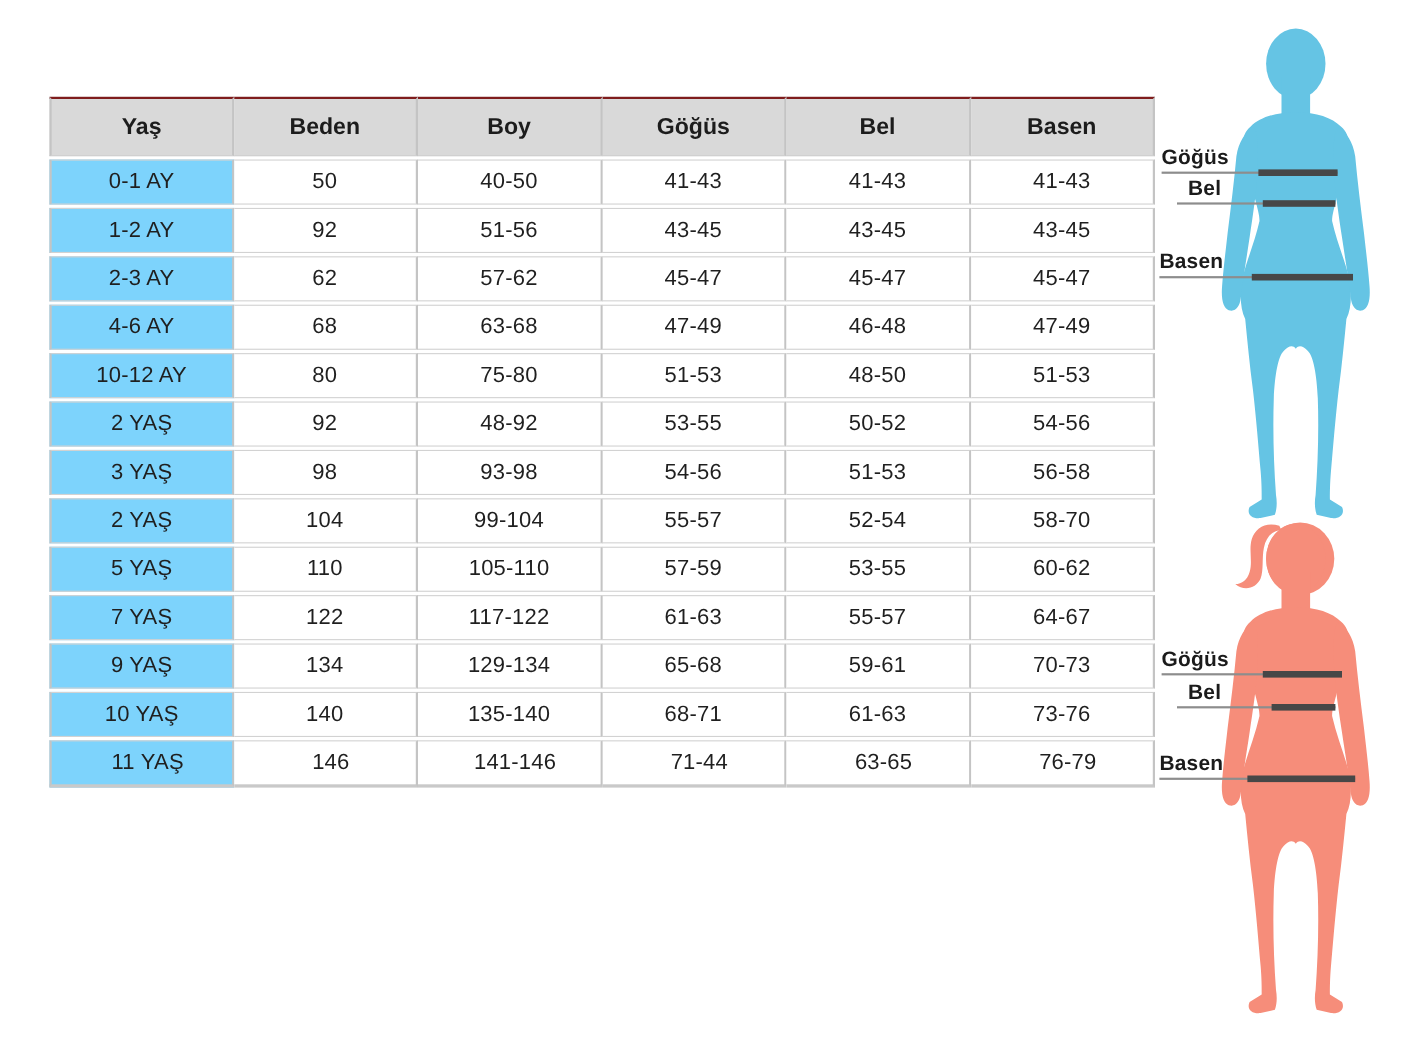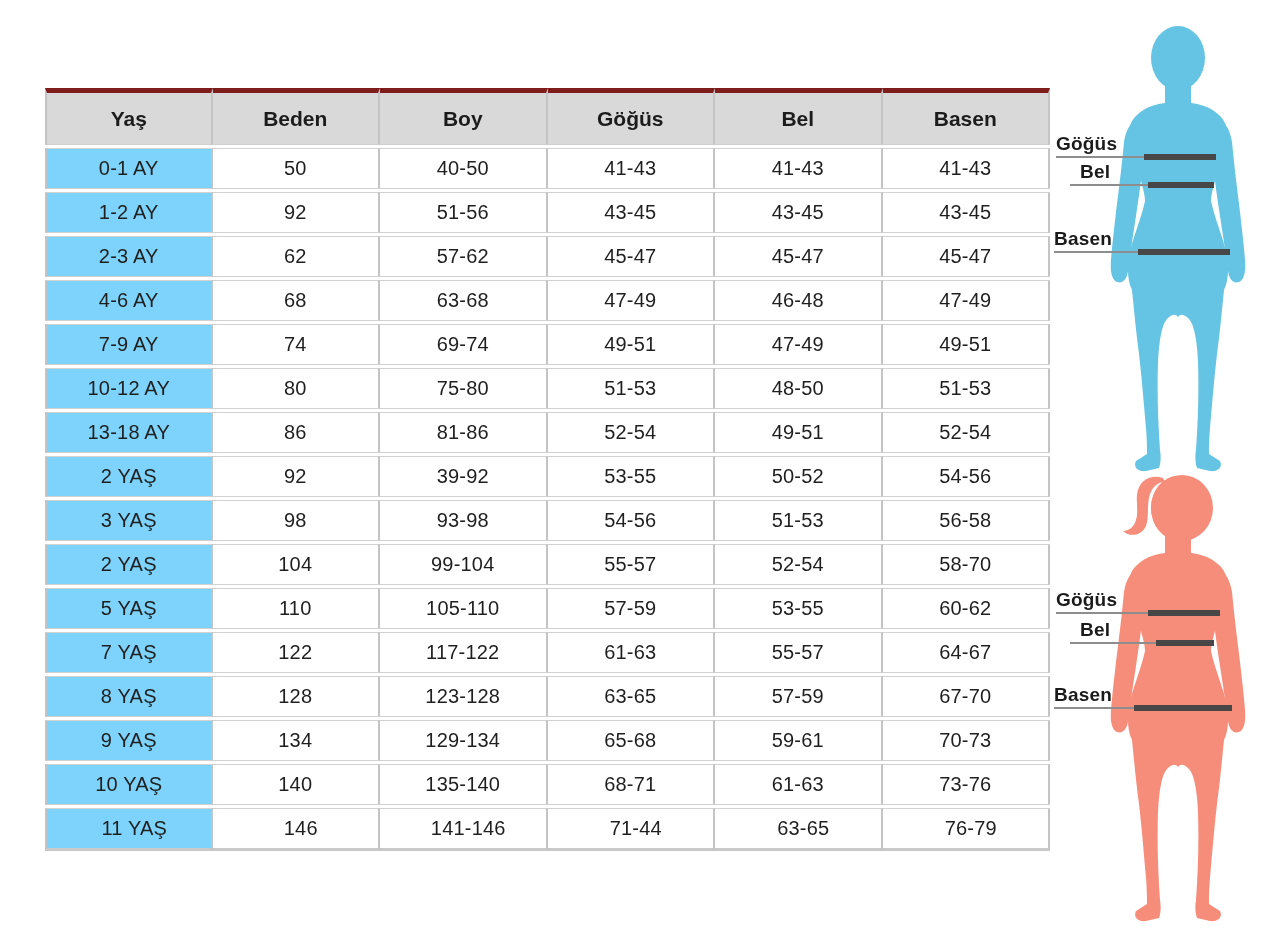--- a/index.html
+++ b/index.html
@@ -9,21 +9,21 @@
   }
 
   
   table.size{
     position:absolute;left:45px;top:85px;width:1005px;
     border-collapse:separate;border-spacing:0 3px;table-layout:fixed;
   }
   table.size th{
     height:49px;background:#d9d9d9;font-size:21px;font-weight:bold;
     text-align:center;vertical-align:middle;color:#1c1c1c;
-    border-top:5px solid #7f1d1d;border-bottom:1px solid #cfcfcf;
+    border-top:2px solid #7f1d1d;border-bottom:1px solid #cfcfcf;
     border-right:2px solid #c4c4c4;
   }
   table.size td{
     height:37px;background:#ffffff;font-size:20px;text-align:center;
     vertical-align:middle;color:#1f1f1f;
     border-top:1px solid #d2d2d2;border-bottom:1px solid #d2d2d2;
     border-right:2px solid #c4c4c4;letter-spacing:.2px;
   }
   table.size td.row-head{background:#7dd3fc;}
   table.size th:first-child,
@@ -86,47 +86,31 @@
         </tr>
         <tr>
           <td class="row-head">4-6 AY</td>
           <td>68</td>
           <td>63-68</td>
           <td>47-49</td>
           <td>46-48</td>
           <td>47-49</td>
         </tr>
         <tr>
-          <td class="row-head">7-9 AY</td>
-          <td>74</td>
-          <td>69-74</td>
-          <td>49-51</td>
-          <td>47-49</td>
-          <td>49-51</td>
-        </tr>
-        <tr>
           <td class="row-head">10-12 AY</td>
           <td>80</td>
           <td>75-80</td>
           <td>51-53</td>
           <td>48-50</td>
           <td>51-53</td>
         </tr>
         <tr>
-          <td class="row-head">13-18 AY</td>
-          <td>86</td>
-          <td>81-86</td>
-          <td>52-54</td>
-          <td>49-51</td>
-          <td>52-54</td>
-        </tr>
-        <tr>
           <td class="row-head">2 YAŞ</td>
           <td>92</td>
-          <td>39-92</td>
+          <td>48-92</td>
           <td>53-55</td>
           <td>50-52</td>
           <td>54-56</td>
         </tr>
         <tr>
           <td class="row-head">3 YAŞ</td>
           <td>98</td>
           <td>93-98</td>
           <td>54-56</td>
           <td>51-53</td>
@@ -148,28 +132,20 @@
           <td>53-55</td>
           <td>60-62</td>
         </tr>
         <tr>
           <td class="row-head">7 YAŞ</td>
           <td>122</td>
           <td>117-122</td>
           <td>61-63</td>
           <td>55-57</td>
           <td>64-67</td>
-        </tr>
-        <tr>
-          <td class="row-head">8 YAŞ</td>
-          <td>128</td>
-          <td>123-128</td>
-          <td>63-65</td>
-          <td>57-59</td>
-          <td>67-70</td>
         </tr>
         <tr>
           <td class="row-head">9 YAŞ</td>
           <td>134</td>
           <td>129-134</td>
           <td>65-68</td>
           <td>59-61</td>
           <td>70-73</td>
         </tr>
         <tr>

